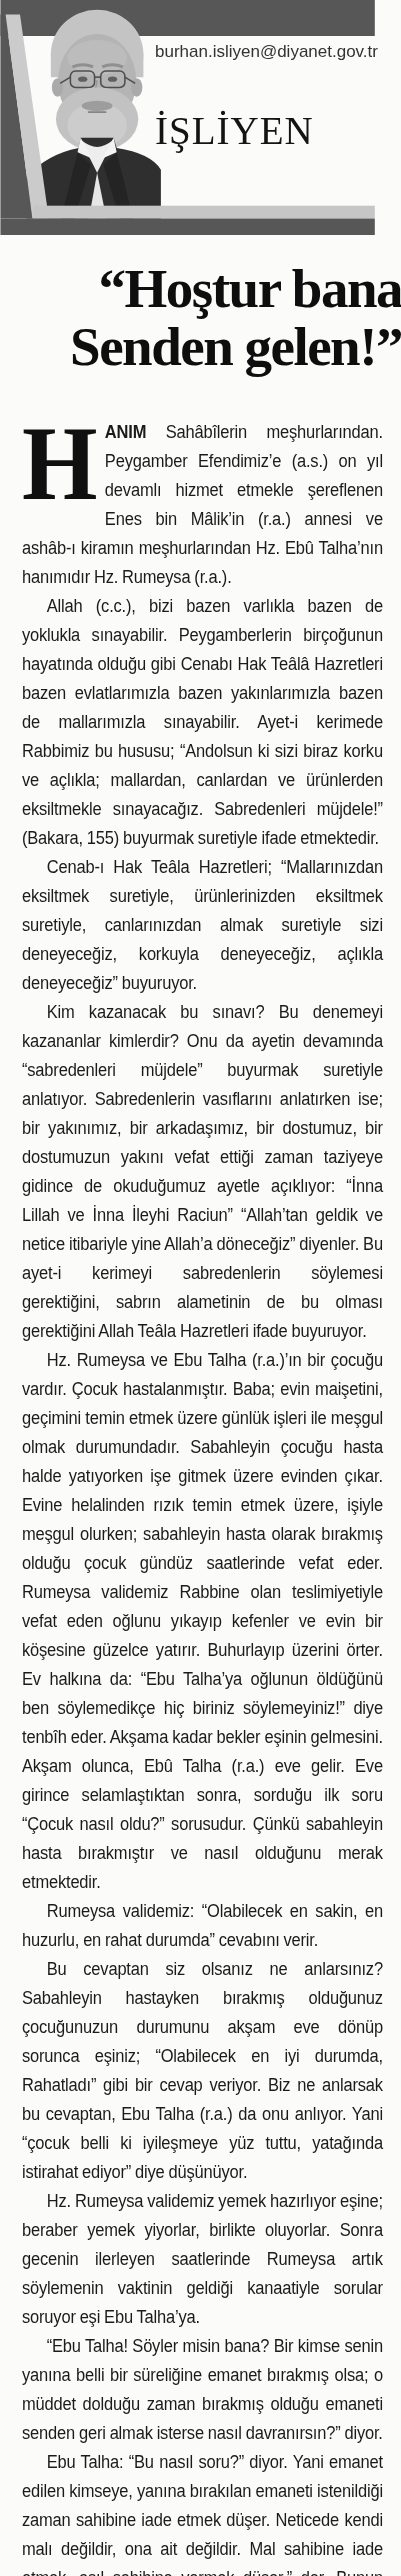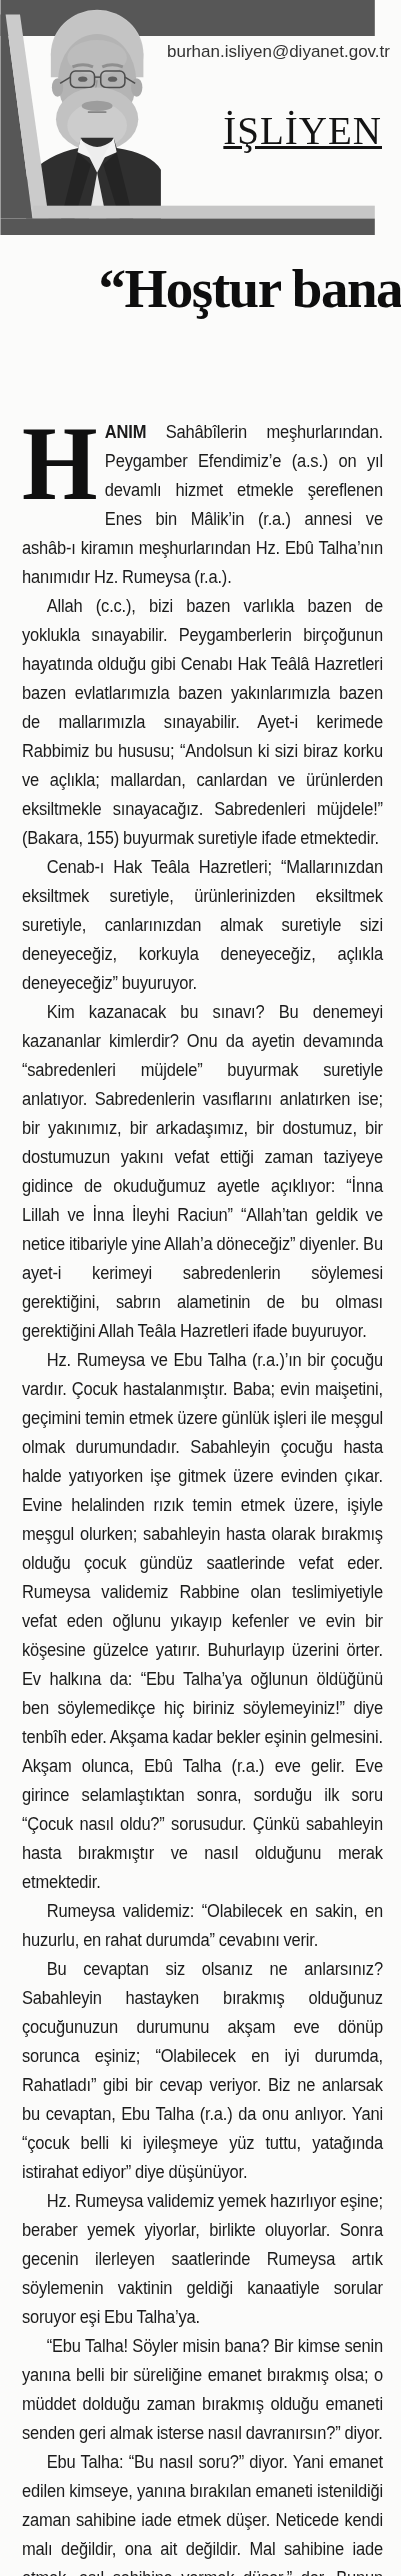--- a/index.html
+++ b/index.html
@@ -5,31 +5,31 @@
   html,body { margin:0; padding:0; background:#ffffff; }
   .page {
     position:relative; width:402px; height:3025px; margin:0 auto;
     background:#fbfbfa; overflow:hidden;
     font-family:"Liberation Sans", sans-serif; color:#1b1b1b;
   }
   
   .masthead { position:absolute; top:0; left:0; width:402px; height:235px; }
   .masthead svg { position:absolute; top:0; left:0; }
   .email {
-    position:absolute; top:43px; left:167px; width:218px; text-align:right;
+    position:absolute; top:43px; left:155px; width:218px; text-align:right;
     font:400 17px/1.1 "Liberation Sans", sans-serif; color:#333333; letter-spacing:0px;
     white-space:nowrap;
   }
   .author-first {
     position:absolute; top:69px; left:155px; width:227px; text-align:center;
     font:400 39px/1 "Liberation Serif", serif; color:#141414;
   }
   .author-last {
-    position:absolute; top:111px; left:155px; width:227px; text-align:right;
-    font:400 39px/1 "Liberation Serif", serif; color:#141414; letter-spacing:1px;text-decoration:underline;
+    position:absolute; top:111px; left:155px; width:227px; text-align:left;
+    font:400 39px/1 "Liberation Serif", serif; color:#141414; letter-spacing:1px;
   }
   
   .headline {
     position:absolute; top:260px; left:0; width:402px; text-align:right;
     font:700 55px/58px "Liberation Serif", serif; color:#0e0e0e; letter-spacing:-1.5px;
   }
   
   .body-text {
     position:absolute; top:418px; left:21.6px; width:394px;
     transform:scaleX(0.916); transform-origin:0 0;
@@ -107,20 +107,21 @@
       <rect x="64" y="400" width="664" height="25" fill="#c6c6c6"></rect>
       <rect x="0" y="425" width="728" height="32" fill="#575757"></rect>
     </svg>
 
     <div class="email">burhan.isliyen@diyanet.gov.tr</div>
     <div class="author-last">İŞLİYEN</div>
   </div>
 
   <div class="headline">
     <div>“Hoştur bana</div>
+    <div>Senden gelen!”</div>
   </div>
 
   <div class="body-text">
     <p class="first"><span class="dropcap">H</span><span class="lead">ANIM</span>
       <span>Sahâbîlerin meşhurlarından. Peygamber Efendimiz’e (a.s.) on yıl devamlı hizmet etmekle şereflenen Enes bin Mâlik’in (r.a.) annesi ve ashâb-ı kiramın meşhurlarından Hz. Ebû Talha’nın hanımıdır Hz. Rumeysa (r.a.).</span></p>
     <p>Allah (c.c.), bizi bazen varlıkla bazen de yoklukla sınayabilir. Peygamberlerin birçoğunun hayatında olduğu gibi Cenabı Hak Teâlâ Hazretleri bazen evlatlarımızla bazen yakınlarımızla bazen de mallarımızla sınayabilir. Ayet-i kerimede Rabbimiz bu hususu; “Andolsun ki sizi biraz korku ve açlıkla; mallardan, canlardan ve ürünlerden eksiltmekle sınayacağız. Sabredenleri müjdele!” (Bakara, 155) buyurmak suretiyle ifade etmektedir.</p>
     <p>Cenab-ı Hak Teâla Hazretleri; “Mallarınızdan eksiltmek suretiyle, ürünlerinizden eksiltmek suretiyle, canlarınızdan almak suretiyle sizi deneyeceğiz, korkuyla deneyeceğiz, açlıkla deneyeceğiz” buyuruyor.</p>
     <p>Kim kazanacak bu sınavı? Bu denemeyi kazananlar kimlerdir? Onu da ayetin devamında “sabredenleri müjdele” buyurmak suretiyle anlatıyor. Sabredenlerin vasıflarını anlatırken ise; bir yakınımız, bir arkadaşımız, bir dostumuz, bir dostumuzun yakını vefat ettiği zaman taziyeye gidince de okuduğumuz ayetle açıklıyor: “İnna Lillah ve İnna İleyhi Raciun” “Allah’tan geldik ve netice itibariyle yine Allah’a döneceğiz” diyenler. Bu ayet-i kerimeyi sabredenlerin söylemesi gerektiğini, sabrın alametinin de bu olması gerektiğini Allah Teâla Hazretleri ifade buyuruyor.</p>
     <p>Hz. Rumeysa ve Ebu Talha (r.a.)’ın bir çocuğu vardır. Çocuk hastalanmıştır. Baba; evin maişetini, geçimini temin etmek üzere günlük işleri ile meşgul olmak durumundadır. Sabahleyin çocuğu hasta halde yatıyorken işe gitmek üzere evinden çıkar. Evine helalinden rızık temin etmek üzere, işiyle meşgul olurken; sabahleyin hasta olarak bırakmış olduğu çocuk gündüz saatlerinde vefat eder. Rumeysa validemiz Rabbine olan teslimiyetiyle vefat eden oğlunu yıkayıp kefenler ve evin bir köşesine güzelce yatırır. Buhurlayıp üzerini örter. Ev halkına da: “Ebu Talha’ya oğlunun öldüğünü ben söylemedikçe hiç biriniz söylemeyiniz!” diye tenbîh eder. Akşama kadar bekler eşinin gelmesini. Akşam olunca, Ebû Talha (r.a.) eve gelir. Eve girince selamlaştıktan sonra, sorduğu ilk soru “Çocuk nasıl oldu?” sorusudur. Çünkü sabahleyin hasta bırakmıştır ve nasıl olduğunu merak etmektedir.</p>
     <p>Rumeysa validemiz: “Olabilecek en sakin, en huzurlu, en rahat durumda” cevabını verir.</p>

